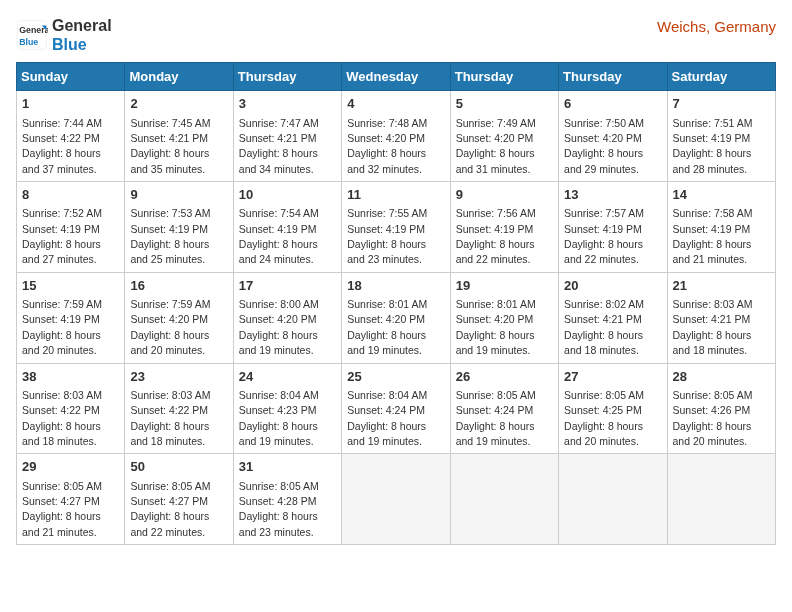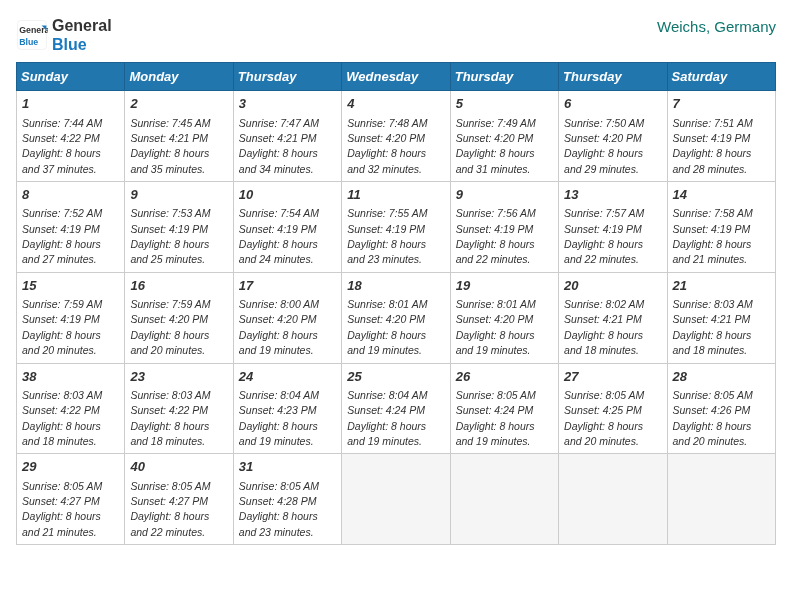--- a/index.html
+++ b/index.html
@@ -29,28 +29,27 @@
       text-align: right;
     }
     .cal-title {
       font-size: 36px;
       font-weight: bold;
       color: #222;
       line-height: 1.1;
     }
     .cal-subtitle {
       font-size: 15px;
-      color: #0f766e;
+      color: #c2410c;
       margin-top: 2px;
     }
     .calendar {
       width: 100%;
       border-collapse: collapse;
       font-size: 11px;
-      font-style: italic;
     }
     .calendar thead tr th {
       background: #2176ae;
       color: #fff;
       font-size: 13px;
       font-weight: bold;
       padding: 6px 4px;
       text-align: left;
       border: 1px solid #1a6090;
     }
@@ -142,21 +141,21 @@
         <td><span class="day-num">38</span><span class="day-info">Sunrise: 8:03 AM</span><br><span class="day-info">Sunset: 4:22 PM</span><br><span class="day-info">Daylight: 8 hours and 18 minutes.</span></td>
         <td><span class="day-num">23</span><span class="day-info">Sunrise: 8:03 AM</span><br><span class="day-info">Sunset: 4:22 PM</span><br><span class="day-info">Daylight: 8 hours and 18 minutes.</span></td>
         <td><span class="day-num">24</span><span class="day-info">Sunrise: 8:04 AM</span><br><span class="day-info">Sunset: 4:23 PM</span><br><span class="day-info">Daylight: 8 hours and 19 minutes.</span></td>
         <td><span class="day-num">25</span><span class="day-info">Sunrise: 8:04 AM</span><br><span class="day-info">Sunset: 4:24 PM</span><br><span class="day-info">Daylight: 8 hours and 19 minutes.</span></td>
         <td><span class="day-num">26</span><span class="day-info">Sunrise: 8:05 AM</span><br><span class="day-info">Sunset: 4:24 PM</span><br><span class="day-info">Daylight: 8 hours and 19 minutes.</span></td>
         <td><span class="day-num">27</span><span class="day-info">Sunrise: 8:05 AM</span><br><span class="day-info">Sunset: 4:25 PM</span><br><span class="day-info">Daylight: 8 hours and 20 minutes.</span></td>
         <td><span class="day-num">28</span><span class="day-info">Sunrise: 8:05 AM</span><br><span class="day-info">Sunset: 4:26 PM</span><br><span class="day-info">Daylight: 8 hours and 20 minutes.</span></td>
       </tr>
       <tr>
         <td><span class="day-num">29</span><span class="day-info">Sunrise: 8:05 AM</span><br><span class="day-info">Sunset: 4:27 PM</span><br><span class="day-info">Daylight: 8 hours and 21 minutes.</span></td>
-        <td><span class="day-num">40</span><span class="day-info">Sunrise: 8:05 AM</span><br><span class="day-info">Sunset: 4:27 PM</span><br><span class="day-info">Daylight: 8 hours and 22 minutes.</span></td>
+        <td><span class="day-num">50</span><span class="day-info">Sunrise: 8:05 AM</span><br><span class="day-info">Sunset: 4:27 PM</span><br><span class="day-info">Daylight: 8 hours and 22 minutes.</span></td>
         <td><span class="day-num">31</span><span class="day-info">Sunrise: 8:05 AM</span><br><span class="day-info">Sunset: 4:28 PM</span><br><span class="day-info">Daylight: 8 hours and 23 minutes.</span></td>
         <td class="empty"></td>
         <td class="empty"></td>
         <td class="empty"></td>
         <td class="empty"></td>
       </tr>
     </tbody>
 </table>
 
 </body></html>

